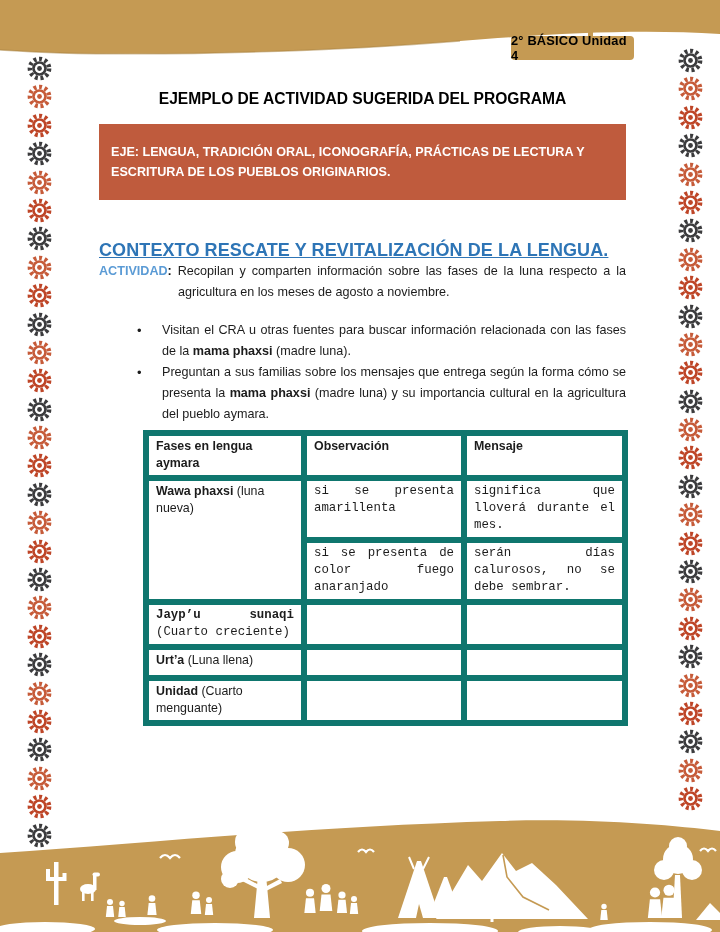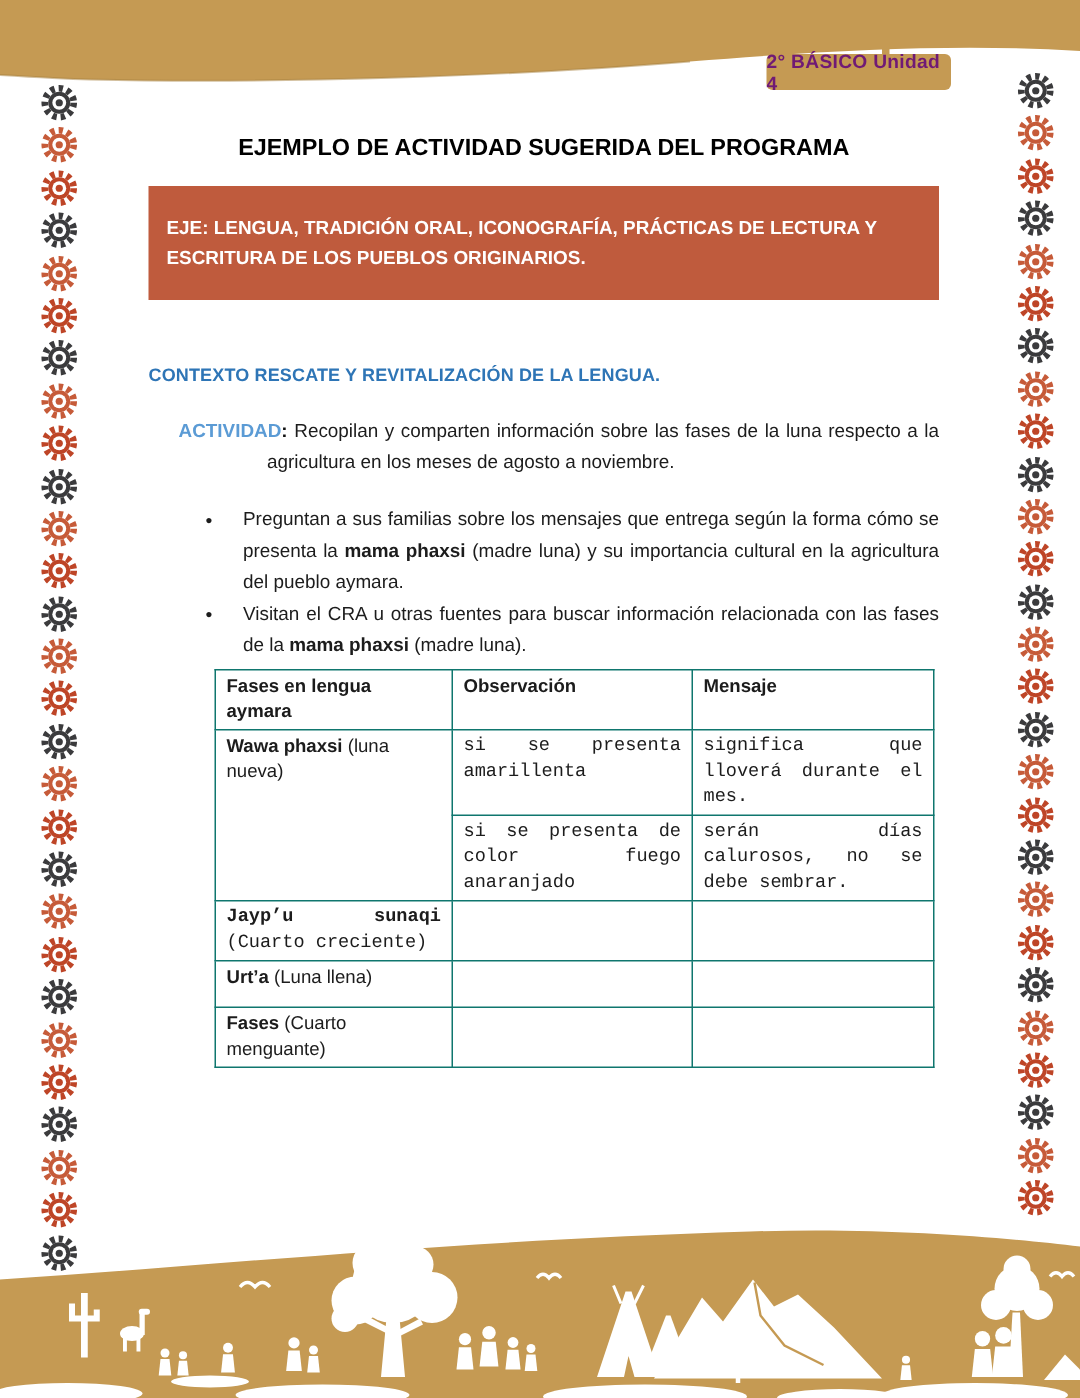--- a/index.html
+++ b/index.html
@@ -7,49 +7,49 @@
     --motif_dark:#3B3B3D; --motif_red:#BE4527; --motif_red_light:#C65B39; --ink:#1c1c1c;
   }
   *{box-sizing:border-box; margin:0; padding:0;}
   html,body{width:720px; height:932px; background:#fff; overflow:hidden;}
   body{font-family:"Liberation Sans", sans-serif; color:var(--ink); position:relative;}
   .page{position:absolute; inset:0; width:720px; height:932px; background:#fff; overflow:hidden;}
 
   
   .top-band{position:absolute; left:0; top:0; width:720px; height:60px; display:block;}
   .badge{position:absolute; left:511px; top:36px; width:123px; height:24px; background:var(--tan);
-         border-radius:4px; color:#701a75; font-size:12.8px; font-weight:bold; letter-spacing:.2px;
+         border-radius:4px; color:#000000; font-size:12.8px; font-weight:bold; letter-spacing:.2px;
          display:flex; align-items:center; justify-content:center; z-index:3;}
 
   
   .decor-col{position:absolute; width:28px; display:flex; flex-direction:column; gap:1.4px; z-index:2;}
   .decor-col.left{left:26px; top:55px;}
   .decor-col.right{left:677px; top:47px;}
   .motif{width:27px; height:27px; display:block;}
   .m-dark{color:var(--motif_dark);} .m-red{color:var(--motif_red);} .m-red-light{color:var(--motif_red_light);}
 
   
   .content{position:absolute; left:99px; top:86px; width:527px; font-size:12.6px; line-height:21px;}
   h1.title{font-size:15.6px; line-height:22px; font-weight:bold; text-align:center; margin:2px 0 14px 0; color:#000000;}
   .eje-banner{background:var(--banner_red); color:#fff; font-weight:bold; font-size:12.6px;
               line-height:20px; padding:18px 12px; margin-bottom:40px;}
-  h2.contexto{color:var(--heading_blue); font-size:12px; font-weight:bold; margin-bottom:16px; letter-spacing:.1px;}
+  h2.contexto{color:var(--heading_blue); font-size:18px; font-weight:bold; letter-spacing:.1px;text-decoration:underline;}
   p.actividad{text-align:justify; padding-left:79px; text-indent:-79px; margin-bottom:17px;}
-  .act-label{color:var(--activity_blue); font-weight:bold;margin-left:20px;}
+  .act-label{color:var(--activity_blue); font-weight:bold;}
   .act-colon{font-weight:bold; color:#111;}
   p.ejemplos-label{margin-bottom:1px;}
   ul.examples{list-style:none; margin:0 0 5px 0;}
   ul.examples li{position:relative; padding-left:63px; text-align:justify;}
   ul.examples li::before{content:"\2022"; position:absolute; left:38px; font-size:13px;}
   b{font-weight:bold;}
 
   
   table.phases{border-collapse:collapse; margin-left:44px; width:479px; font-size:12.4px; line-height:17px;
                table-layout:fixed;}
-  table.phases th, table.phases td{border:1px solid #0f766e; vertical-align:top; padding:2px 7px 3px 7px;}
+  table.phases th, table.phases td{border:6px solid #0f766e; vertical-align:top; padding:2px 7px 3px 7px;}
   table.phases th{font-weight:bold; text-align:left; height:19px;}
   table.phases col.c1{width:158px;} table.phases col.c2{width:160px;} table.phases col.c3{width:161px;}
   td.justify{text-align:justify;font-family:Liberation Mono, monospace;}
   tr.r1 td{height:45px;} tr.r2 td{height:48px;} tr.r3 td{height:32px;} tr.r4 td{height:31px;} tr.r5 td{height:32px;}
 
   
   .bottom-band{position:absolute; left:0; bottom:0; width:720px; height:115px; display:block; z-index:1;}
 </style>
 </head>
 <body>
@@ -407,22 +407,22 @@
     <div class="eje-banner">
       <span>EJE: LENGUA, TRADICIÓN ORAL, ICONOGRAFÍA, PRÁCTICAS DE LECTURA Y ESCRITURA DE LOS PUEBLOS ORIGINARIOS.</span>
     </div>
 
     <h2 class="contexto">CONTEXTO RESCATE Y REVITALIZACIÓN DE LA LENGUA.</h2>
 
     <p class="actividad"><span class="act-label">ACTIVIDAD</span><span class="act-colon">: </span><span class="act-text">Recopilan y comparten información sobre las fases de la luna respecto a la agricultura en los meses de agosto a noviembre.</span></p>
 
 
     <ul class="examples">
+      <li>Visitan el CRA u otras fuentes para buscar información relacionada con las fases de la <b>mama phaxsi</b> (madre luna).</li>
       <li>Preguntan a sus familias sobre los mensajes que entrega según la forma cómo se presenta la <b>mama phaxsi</b> (madre luna) y su importancia cultural en la agricultura del pueblo aymara.</li>
-      <li>Visitan el CRA u otras fuentes para buscar información relacionada con las fases de la <b>mama phaxsi</b> (madre luna).</li>
     </ul>
 
     <table class="phases">
       <colgroup>
           <col class="c1">
           <col class="c2">
           <col class="c3">
         </colgroup>
       <thead>
         <tr>
@@ -445,21 +445,21 @@
           <td class="justify"><b>Jayp’u sunaqi</b> (Cuarto creciente)</td>
           <td></td>
           <td></td>
         </tr>
         <tr class="r4">
           <td><b>Urt’a</b> (Luna llena)</td>
           <td></td>
           <td></td>
         </tr>
         <tr class="r5">
-          <td><b>Fases</b> (Cuarto menguante)</td>
+          <td><b>Unidad</b> (Cuarto menguante)</td>
           <td></td>
           <td></td>
         </tr>
       </tbody>
     </table>
   </main>
 
   <svg class="bottom-band" viewBox="0 0 720 115" preserveAspectRatio="none" aria-hidden="true">
     <path fill="var(--tan)" d="M0,36 C140,27 300,10 500,4 C590,1 670,8 720,14 L720,115 L0,115 Z"></path>
     <defs>

